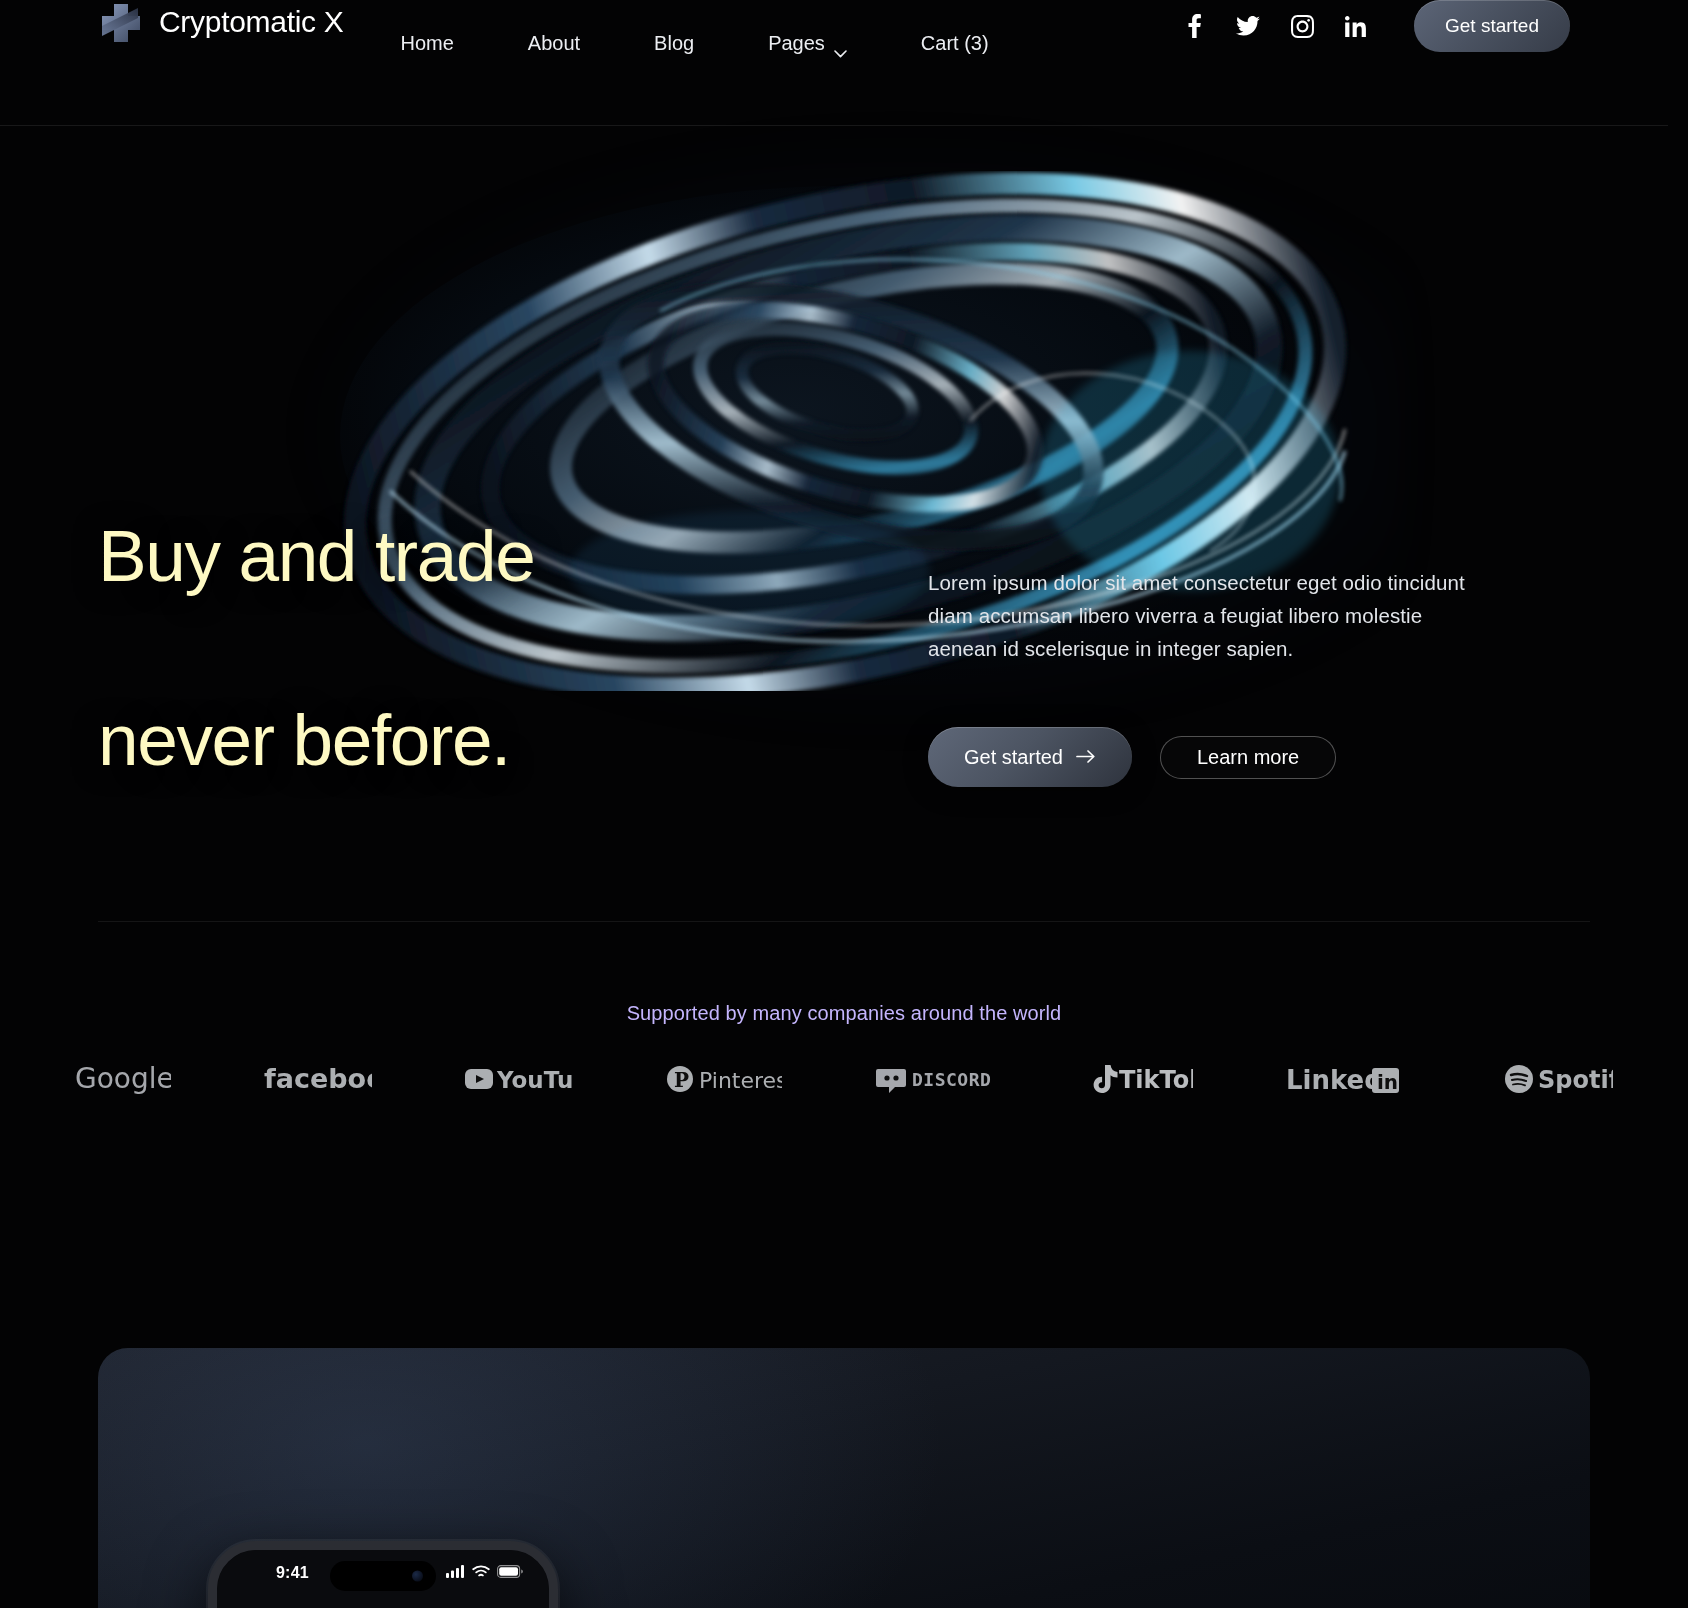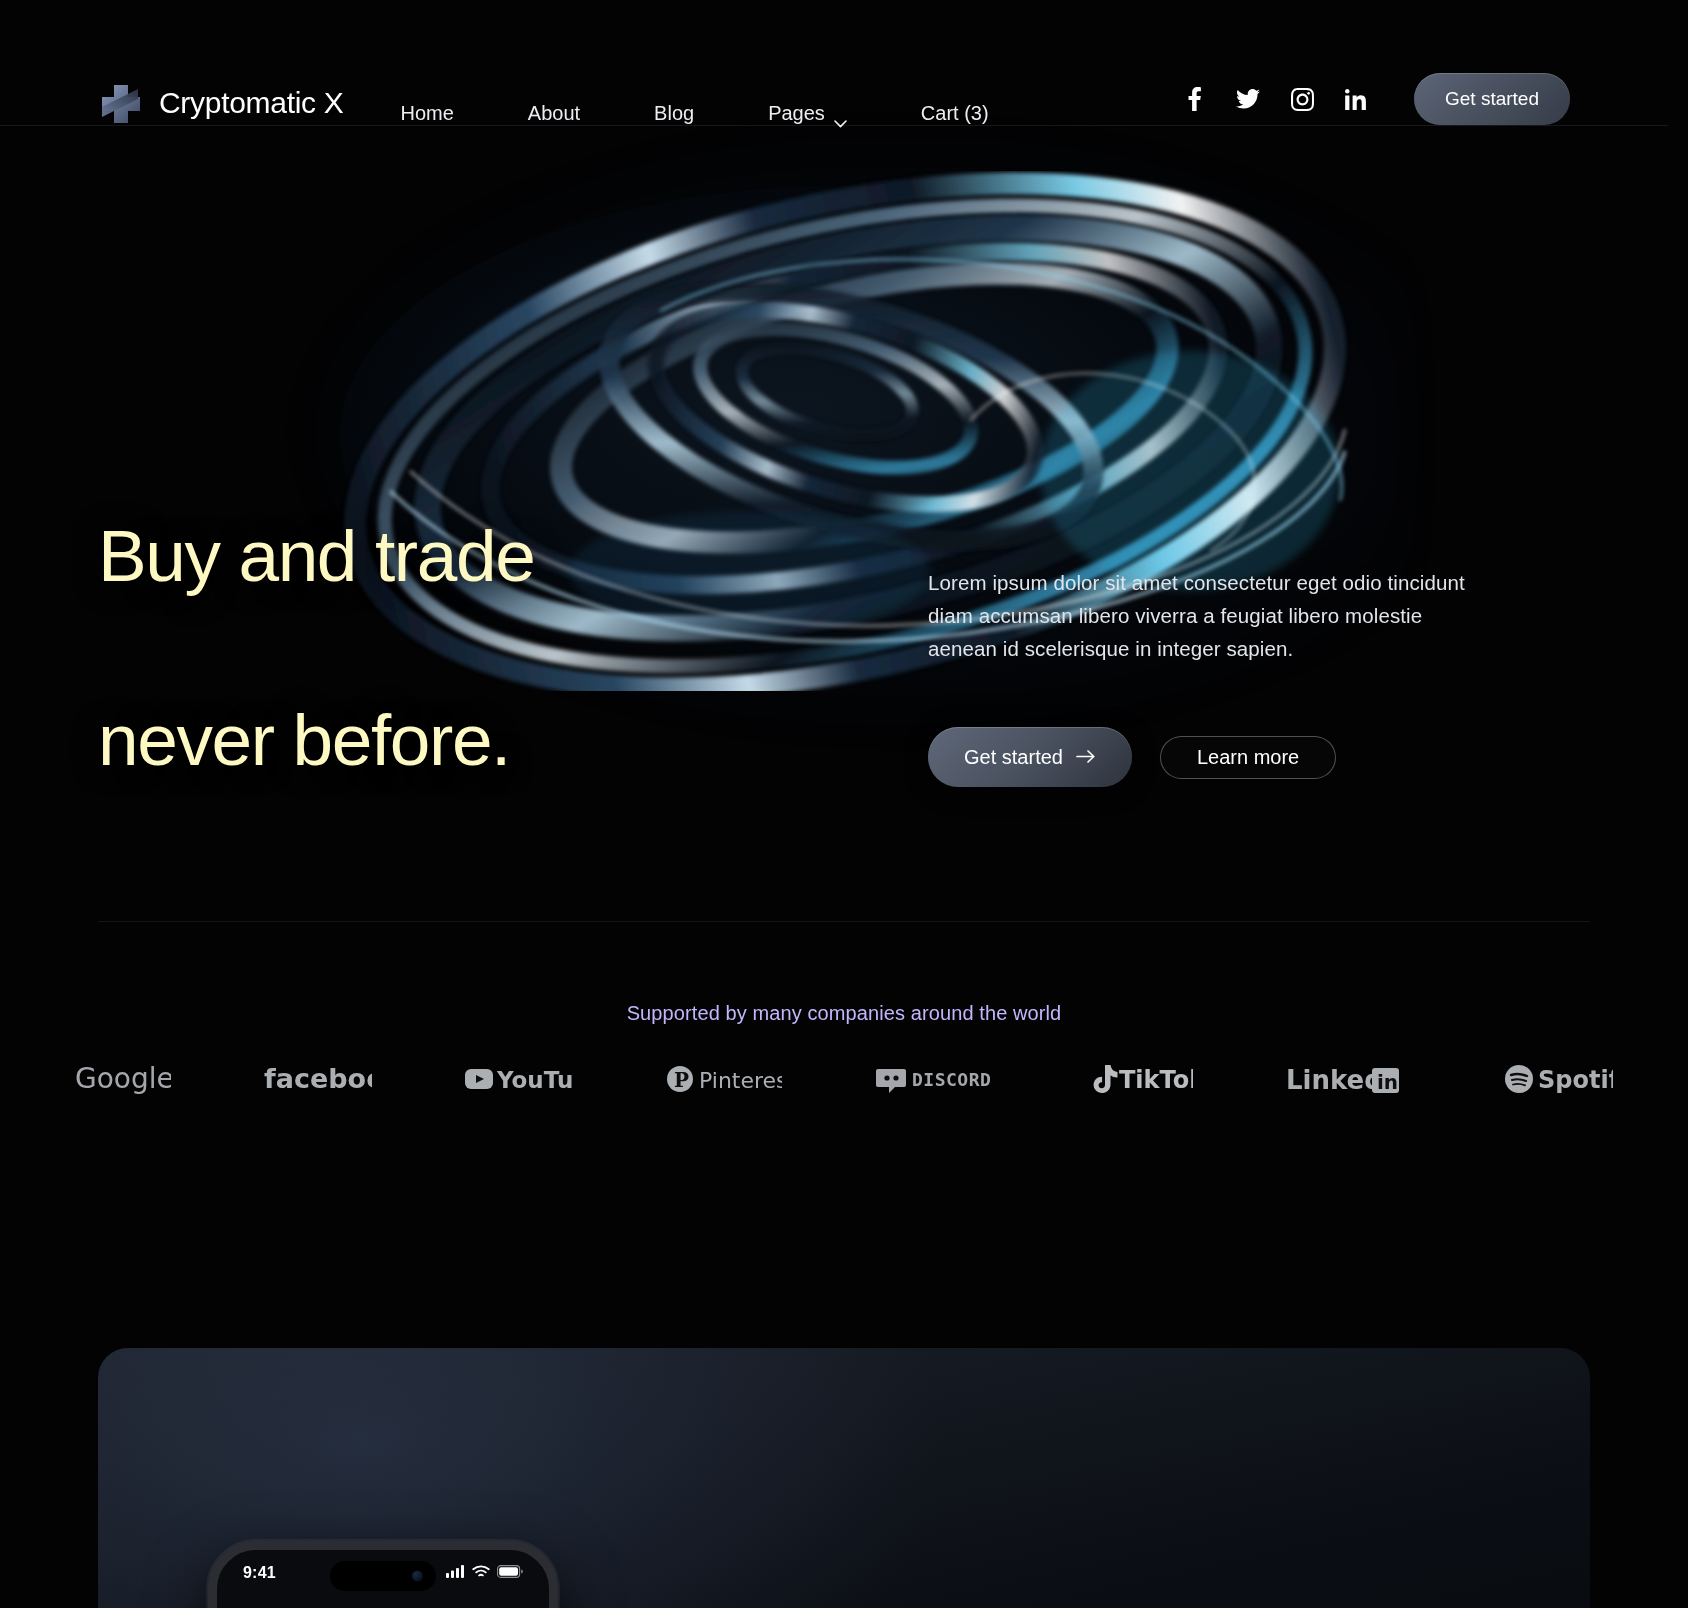--- a/index.html
+++ b/index.html
@@ -7,21 +7,21 @@
     width:1688px; height:1608px;
     background:#000000;
     font-family:"Liberation Sans", sans-serif;
     overflow:hidden;
   }
   .page { position:relative; width:1688px; height:1608px; background:#030304; overflow:hidden; }
 
   
   .header {
     position:absolute; left:0; top:0; width:1668px; height:126px;
-    display:flex; align-items:flex-end;
+    display:flex; align-items:flex-start;
     padding:0 98px 0 98px;
     border-bottom:1px solid rgba(255,255,255,0.085);
     z-index:40;
   }
   .brand { display:flex; align-items:center; gap:17px; }
   .brand-logo { width:44px; height:44px; display:block; }
   .brand-name {
     font-size:30px; color:#ffffff; letter-spacing:-0.3px; font-weight:400;
     white-space:nowrap;
   }
@@ -127,21 +127,21 @@
   }
   .phone-screen {
     position:absolute; inset:0; background:#0a0b0e; border-radius:40px 40px 0 0;
     overflow:hidden;
   }
   .status-bar {
     position:absolute; top:0; left:0; right:0; height:46px;
     display:flex; align-items:center; justify-content:space-between;
     padding:0 26px;
   }
-  .status-time { font-size:16px; color:#ffffff; font-weight:700; letter-spacing:0.2px; }
+  .status-time { font-size:16px; color:#ffffff; font-weight:700; letter-spacing:0.2px;margin-left:33px; }
   .status-icons { display:flex; align-items:center; gap:7px; }
   .dyn-island {
     position:absolute; left:50%; top:11px; transform:translateX(-50%);
     width:106px; height:30px; background:#000000; border-radius:16px;
   }
   .di-cam {
     position:absolute; right:13px; top:50%; transform:translateY(-50%);
     width:11px; height:11px; border-radius:50%;
     background:radial-gradient(circle at 35% 35%, #1b2a47 0%, #0a0f1c 70%);
   }

